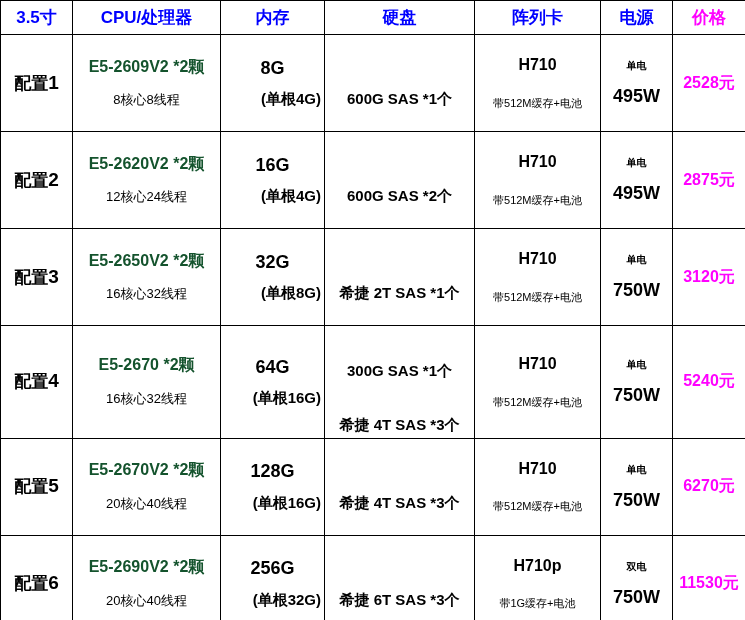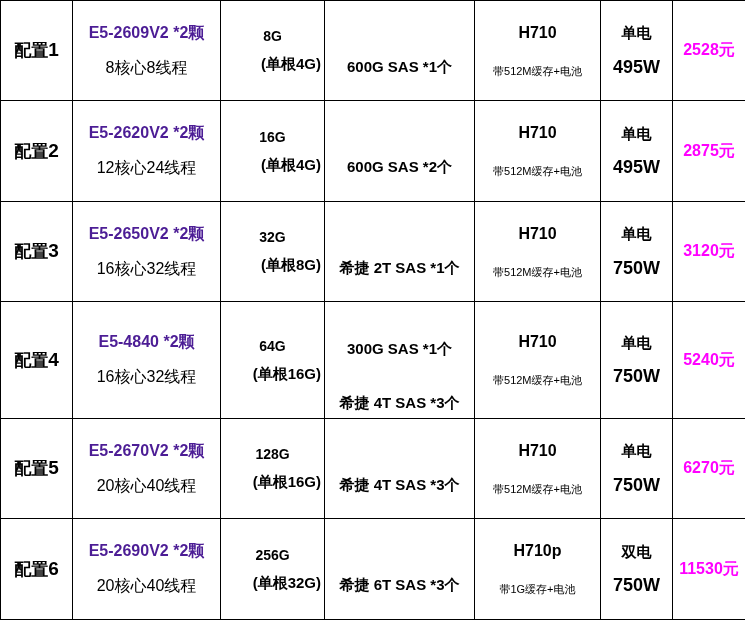--- a/index.html
+++ b/index.html
@@ -57,32 +57,32 @@
     font-weight: bold;
     font-size: 17px;
   }
   td.cfg-name .idx {
     font-size: 19px;
   }
 
   td.cpu-cell .cpu-model {
     font-weight: bold;
     font-size: 16px;
-    color: #4c1d95;
+    color: #14532d;
     line-height: 1.3;
   }
   td.cpu-cell .cpu-cores {
-    font-size: 16px;
+    font-size: 13px;
     color: #000000;
     margin-top: 14px;
   }
 
   td.mem-cell .mem-size {
     font-weight: bold;
-    font-size: 14px;
+    font-size: 18px;
     line-height: 1.3;
   }
   td.mem-cell .mem-stick {
     font-weight: bold;
     font-size: 15px;
     margin-top: 10px;
     text-align: right;
   }
 
   td.disk-cell .disk-line {
@@ -97,21 +97,21 @@
     font-size: 16px;
     line-height: 1.3;
   }
   td.raid-cell .raid-desc {
     font-size: 11px;
     margin-top: 20px;
   }
 
   td.psu-cell .psu-type {
     font-weight: bold;
-    font-size: 15px;
+    font-size: 10px;
     line-height: 1.3;
   }
   td.psu-cell .psu-watt {
     font-weight: bold;
     font-size: 18px;
     margin-top: 14px;
   }
 
   td.price-cell {
     color: #ff00ff;
@@ -127,20 +127,29 @@
   <colgroup>
     <col class="c0">
       <col class="c1">
       <col class="c2">
       <col class="c3">
       <col class="c4">
       <col class="c5">
       <col class="c6">
   </colgroup>
   <tbody>
+    <tr class="header-row">
+      <td class="first-header">3.5寸</td>
+      <td>CPU/处理器</td>
+      <td>内存</td>
+      <td>硬盘</td>
+      <td>阵列卡</td>
+      <td>电源</td>
+      <td class="price-header">价格</td>
+    </tr>
 
     <tr class="data-row">
       <td class="cfg-name"><span>配置</span><span class="idx">1</span></td>
       <td class="cpu-cell">
         <div class="cpu-model">E5-2609V2 *2颗</div>
         <div class="cpu-cores">8核心8线程</div>
       </td>
       <td class="mem-cell">
         <div class="mem-size">8G</div>
         <div class="mem-stick">(单根4G)</div>
@@ -203,21 +212,21 @@
       <td class="psu-cell">
         <div class="psu-type">单电</div>
         <div class="psu-watt">750W</div>
       </td>
       <td class="price-cell">3120元</td>
     </tr>
 
     <tr class="data-row">
       <td class="cfg-name"><span>配置</span><span class="idx">4</span></td>
       <td class="cpu-cell">
-        <div class="cpu-model">E5-4840 *2颗</div>
+        <div class="cpu-model">E5-2670 *2颗</div>
         <div class="cpu-cores">16核心32线程</div>
       </td>
       <td class="mem-cell">
         <div class="mem-size">64G</div>
         <div class="mem-stick">(单根16G)</div>
       </td>
       <td class="disk-cell">
         <div class="disk-line">300G SAS *1个</div>
         <div class="disk-line">希捷 4T SAS *3个</div>
       </td>

